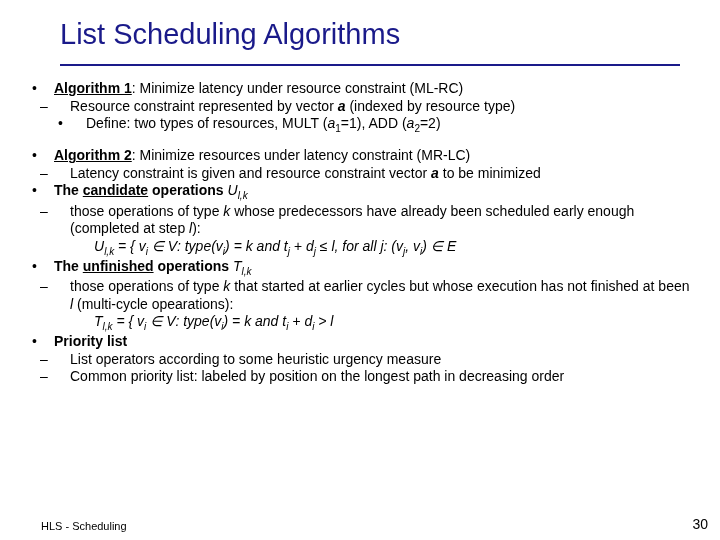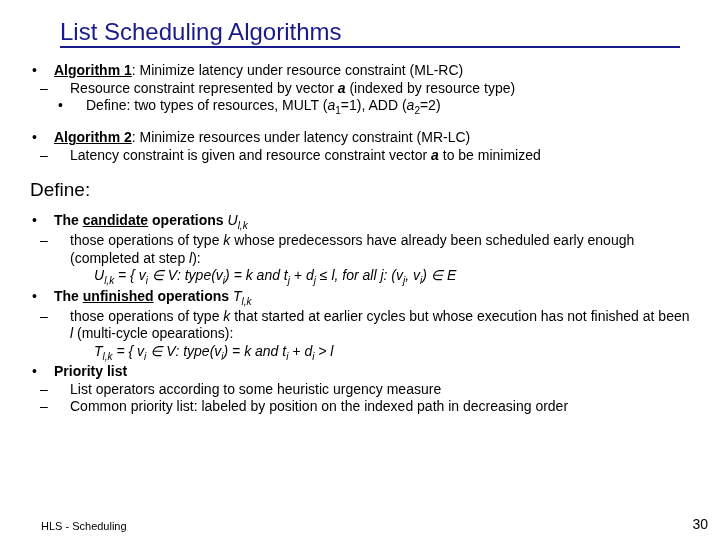--- a/index.html
+++ b/index.html
@@ -8,23 +8,23 @@
     height: 540px;
     background: #fff;
     font-family: Arial, Helvetica, sans-serif;
     position: relative;
     padding: 18px 30px 0 30px;
     color: #000;
   }
   .title-wrap { padding-left: 30px; }
   .title {
     color: #1a1a8a;
-    font-size: 24px;
+    font-size: 29px;
     font-weight: 400;
-    padding-bottom: 0;
+    padding-bottom: 13px;
   }
   .title-rule {
     border: none;
     border-bottom: 2px solid #1a1a8a;
     margin: 0;
     width: 620px;
   }
   .content { padding-top: 14px; font-size: 14px; line-height: 1.25; }
   .row { display: flex; }
   .b1 { width: 24px; text-align: left; padding-left: 2px; }
@@ -85,21 +85,20 @@
       <span class="u">Algorithm 2</span><span>: Minimize resources under latency constraint  (MR-LC)</span>
     </div>
   </div>
   <div class="row">
     <div class="b2">–</div>
     <div class="col">
       <span>Latency constraint is given and resource constraint vector </span><span class="term">a</span><span> to be minimized</span>
     </div>
   </div>
 
-  <div class="define">Define:</div>
 
   <div class="row">
     <div class="b1">•</div>
     <div class="col">
       <span class="bold">The </span><span class="bold u">candidate</span><span class="bold"> operations </span><span class="iti">U</span><span class="iti sub">l,k</span>
     </div>
   </div>
   <div class="row">
     <div class="b2">–</div>
     <div class="col">
@@ -133,19 +132,19 @@
   <div class="row">
     <div class="b1">•</div>
     <div class="col bold">Priority list</div>
   </div>
   <div class="row">
     <div class="b2">–</div>
     <div class="col">List operators according to some heuristic urgency measure</div>
   </div>
   <div class="row">
     <div class="b2">–</div>
-    <div class="col">Common priority list: labeled by position on the indexed path in decreasing order</div>
+    <div class="col">Common priority list: labeled by position on the longest path in decreasing order</div>
   </div>
 
 </div>
 
 <div class="footer-l">HLS - Scheduling</div>
 <div class="footer-r">30</div>
 
 </body></html>

